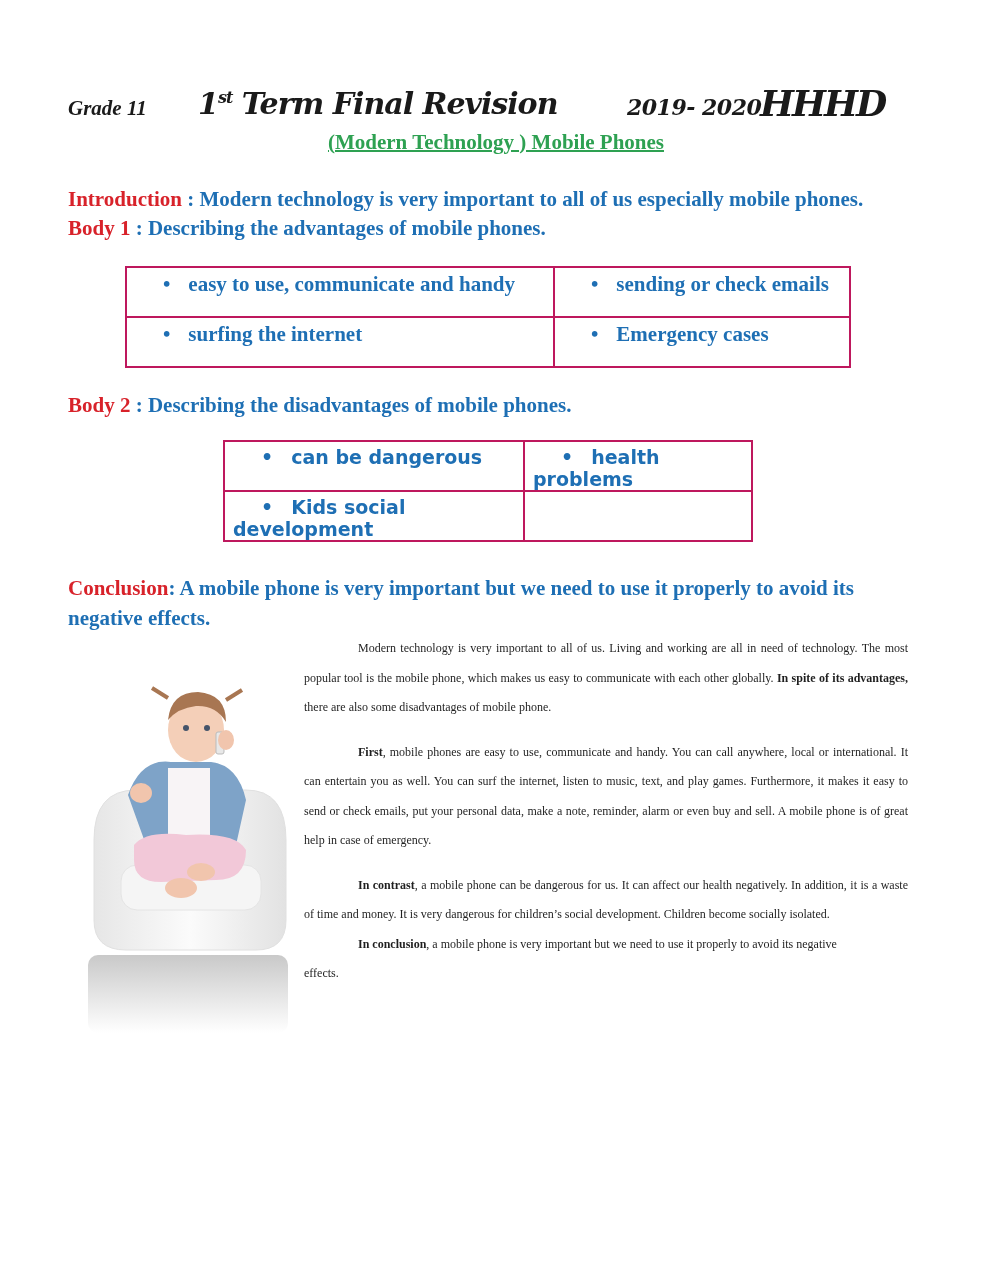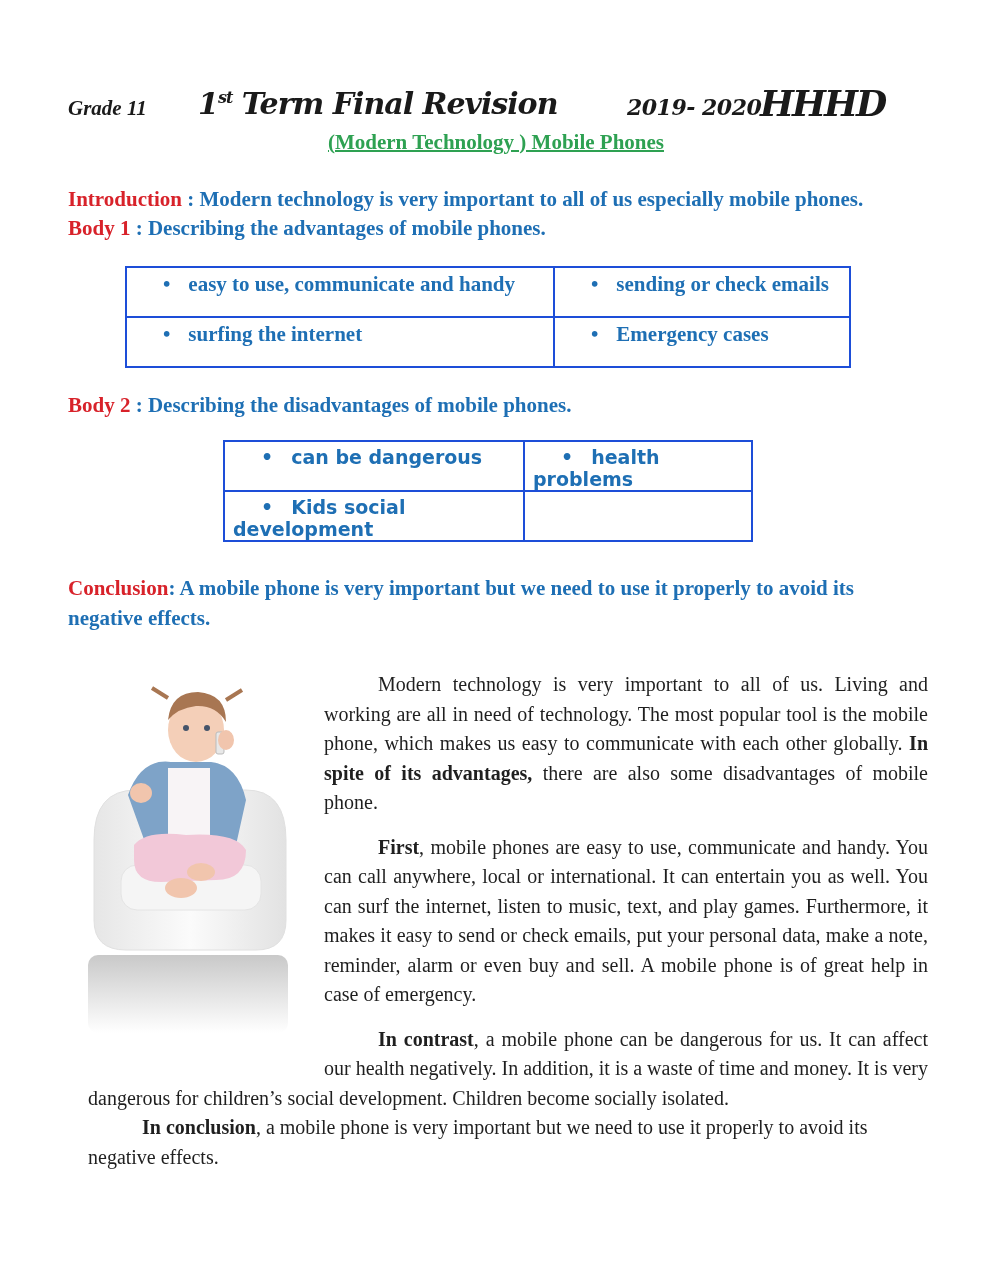--- a/index.html
+++ b/index.html
@@ -12,37 +12,37 @@
   .year { position: absolute; left: 522px; top: 12px; font-size: 22px; font-style: italic; font-weight: bold; font-family: "DejaVu Serif", serif; letter-spacing: -0.5px; margin-left: 37px; }
   .initials { position: absolute; left: 692px; top: 0px; font-size: 36px; font-style: italic; font-weight: bold; font-family: "DejaVu Serif", serif; letter-spacing: -2px; }
 
   .subtitle { position: absolute; top: 130px; left: 8px; width: 976px; text-align: center; font-size: 21px; font-weight: bold; color: #2ea152; text-decoration: underline; text-decoration-thickness: 2px; }
 
   .section-line { position: absolute; left: 68px; font-size: 21px; font-weight: bold; color: #1e6fb4; white-space: nowrap; }
   .section-line .lbl { color: #d8222a; }
   .section-line .sep { color: #1e6fb4; }
 
   table.points { position: absolute; border-collapse: collapse; }
-  table.points td { border: 2px solid #1d4ed8; vertical-align: top; font-weight: bold; color: #1e6fb4; padding: 4px 8px 0 8px; }
+  table.points td { border: 2px solid #be185d; vertical-align: top; font-weight: bold; color: #1e6fb4; padding: 4px 8px 0 8px; }
   table.points .bullet { display: inline-block; margin: 0 18px 0 28px; }
 
   #tbl-adv { top: 266px; left: 125px; width: 726px; }
   #tbl-adv td { height: 44px; font-size: 21px; font-family: "Liberation Serif", serif; }
   #tbl-adv td:first-child { width: 410px; }
 
   #tbl-dis { top: 440px; left: 223px; width: 530px; }
   #tbl-dis td { height: 44px; font-size: 19px; font-family: "DejaVu Sans", sans-serif; }
   #tbl-dis td:first-child { width: 282px; }
 
   .conclusion { position: absolute; top: 573px; left: 68px; width: 850px; font-size: 21px; font-weight: bold; color: #1e6fb4; line-height: 30px; }
   .conclusion .lbl { color: #d8222a; }
 
   .photo { position: absolute; left: 86px; top: 650px; width: 206px; height: 385px; }
 
-  .essay { position: absolute; left: 68px; top: 670px; width: 840px; font-size: 20px; line-height: 29.5px; text-align: justify; color: #1f1f1f; margin-left: 20px; }
+  .essay { position: absolute; left: 68px; top: 634px; width: 840px; font-size: 12px; line-height: 29.5px; text-align: justify; color: #1f1f1f; }
   .essay p { margin: 0; }
   .essay .indent { text-indent: 54px; }
   .essay b { font-weight: bold; }
   .float-spacer { float: left; width: 236px; height: 408px; }
   .gap { height: 15px; }
   .last-para { margin-top: 0; padding-right: 60px; }
 </style>
 </head>
 <body>
 

